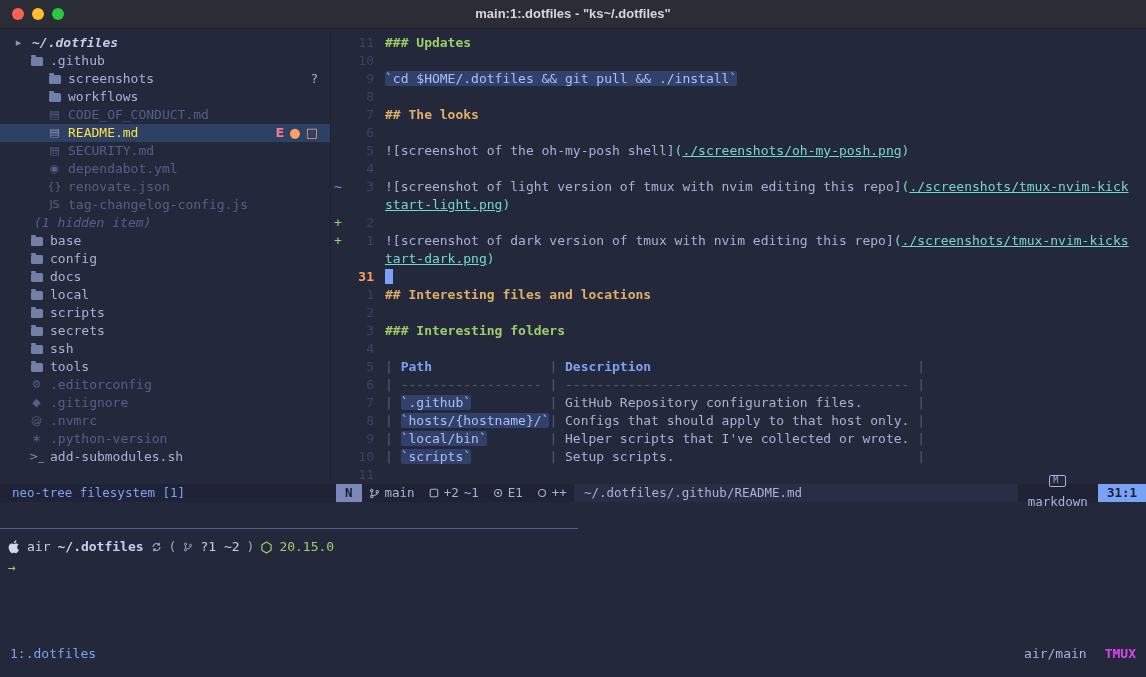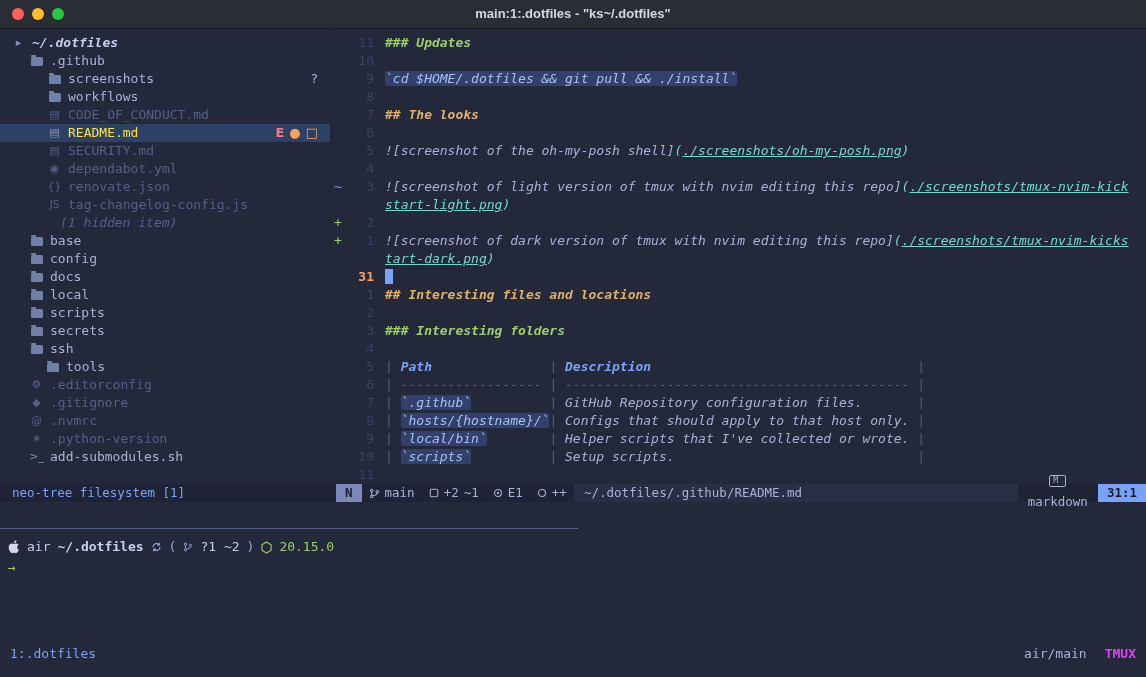--- a/index.html
+++ b/index.html
@@ -32,21 +32,21 @@
   .tree-badges{margin-left:auto;padding-right:12px;display:flex;gap:5px;font-family:"DejaVu Sans",sans-serif;}
   .b-q{color:#a9b1d6}.b-e{color:#f7768e;font-weight:700}.b-dot{color:#ff9e64}.b-sq{color:#ff9e64}
   
   .editor{position:absolute;top:0;left:330px;right:0;height:456px;padding-top:6px;box-sizing:border-box;
           border-left:1px solid #1f2233;overflow:hidden;}
   .ed-row{height:18px;display:flex;white-space:pre;}
   .ed-sign{width:14px;padding-left:3px;flex:none;}
   .s-add{color:#9ece6a}.s-chg{color:#7c9fe0}
   .ed-num{width:26px;text-align:right;color:#3b4261;flex:none;margin-right:11px;}
   .ed-num.cur{color:#ff9e64;font-weight:700;}
-  .ed-text{flex:1;overflow:hidden;font-style:italic;}
+  .ed-text{flex:1;overflow:hidden;}
   .sg-h2{color:#e0af68;font-weight:700}
   .sg-h3{color:#9ece6a;font-weight:700}
   .sg-txt{color:#a9b1d6}
   .sg-link{color:#73daca}
   .sg-linku{color:#73daca;text-decoration:underline}
   .sg-code{background:#33406b;color:#a6c1f5;border-radius:2px}
   .sg-pipe{color:#545c7e}
   .sg-dash{color:#545c7e}
   .sg-th{color:#7aa2f7;font-weight:700}
   .sg-td{color:#a9b1d6}
@@ -142,21 +142,21 @@
             <span class="tree-label">dependabot.yml</span>
           </div>
           <div class="tree-row dim" style="padding-left: 48px;">
             <span class="tree-ico">{}</span>
             <span class="tree-label">renovate.json</span>
           </div>
           <div class="tree-row dim" style="padding-left: 48px;">
             <span class="tree-ico js-ico">JS</span>
             <span class="tree-label">tag-changelog-config.js</span>
           </div>
-          <div class="tree-row note" style="padding-left: 60px;">
+          <div class="tree-row note" style="padding-left: 34px;">
             <span class="tree-label">(1 hidden item)</span>
           </div>
           <div class="tree-row" style="padding-left: 30px;">
             <span class="ico-folder"></span>
             <span class="tree-label">base</span>
           </div>
           <div class="tree-row" style="padding-left: 30px;">
             <span class="ico-folder"></span>
             <span class="tree-label">config</span>
           </div>
@@ -173,21 +173,21 @@
             <span class="tree-label">scripts</span>
           </div>
           <div class="tree-row" style="padding-left: 30px;">
             <span class="ico-folder"></span>
             <span class="tree-label">secrets</span>
           </div>
           <div class="tree-row" style="padding-left: 30px;">
             <span class="ico-folder"></span>
             <span class="tree-label">ssh</span>
           </div>
-          <div class="tree-row" style="padding-left: 38px; margin-left: 8px;">
+          <div class="tree-row" style="padding-left: 30px;">
             <span class="ico-folder"></span>
             <span class="tree-label">tools</span>
           </div>
           <div class="tree-row dim" style="padding-left: 30px;">
             <span class="tree-ico">⚙</span>
             <span class="tree-label">.editorconfig</span>
           </div>
           <div class="tree-row dim" style="padding-left: 30px;">
             <span class="tree-ico">◆</span>
             <span class="tree-label">.gitignore</span>

